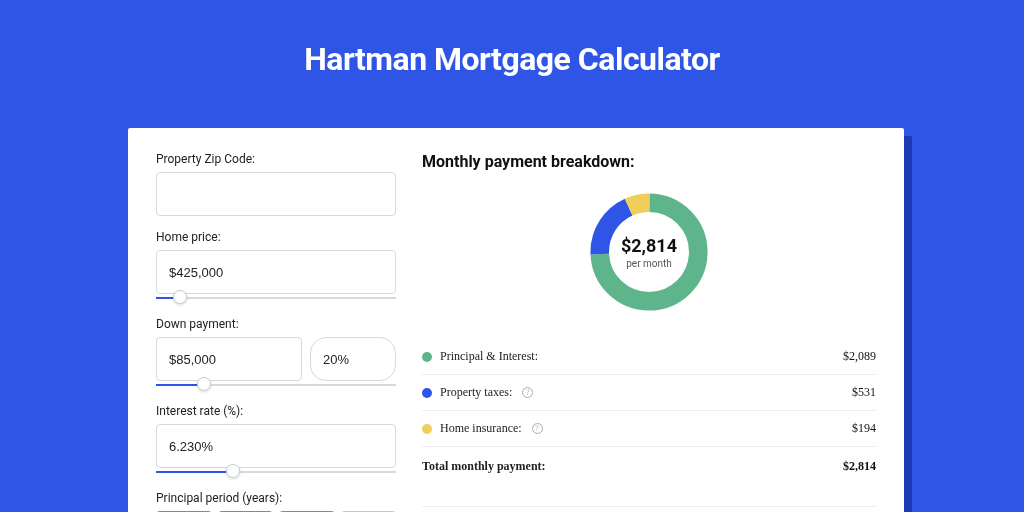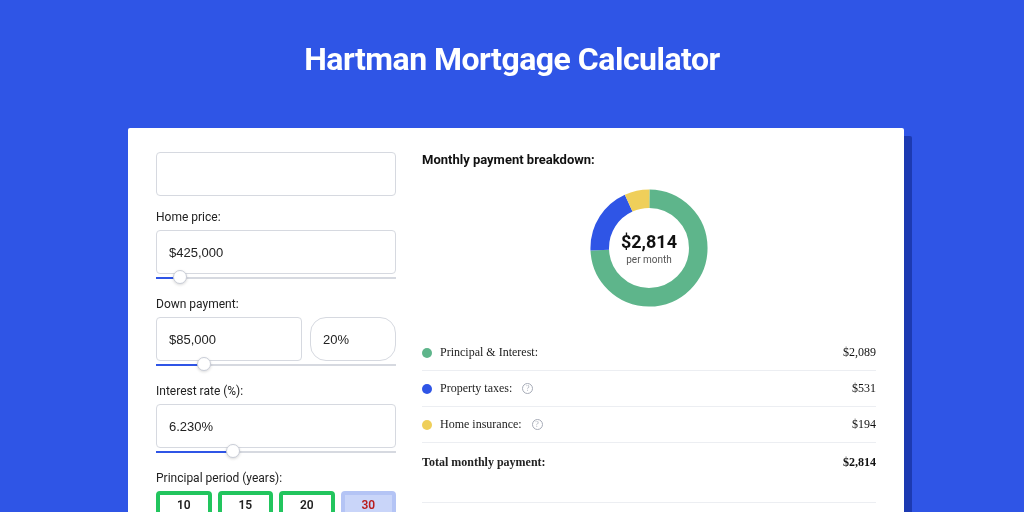--- a/index.html
+++ b/index.html
@@ -99,21 +99,21 @@
     color: #222;
     cursor: pointer;
   }
   .period-btn.active {
     background: #c9d5f9;
     border-color: #b4c4f5;
     color: #b91c1c;
   }
 
   .section-title {
-    font-size: 13px;
+    font-size: 16px;
     font-weight: 700;
     color: #111;
     margin-bottom: 16px;
   }
   .donut-wrap {
     display: flex;
     justify-content: center;
     margin: 6px 0 22px;
     position: relative;
   }
@@ -166,20 +166,21 @@
 
 <h1 class="page-title">Hartman Mortgage Calculator</h1>
 
 <div class="shadow-box"></div>
 
 <div class="card">
 
   <div class="left-col">
 
     <div class="fld">
+      <label class="lbl">Property Zip Code:</label>
       <input class="txt-input" type="text" value="" style="">
     </div>
 
     <div class="fld">
       <label class="lbl">Home price:</label>
       <input class="txt-input" type="text" value="$425,000" style="">
       <div class="slider-wrap">
         <div class="slider-track"></div>
         <div class="slider-fill" id="hp-fill" style="width: 10%;"></div>
         <div class="slider-thumb" id="hp-thumb" style="left: 10%;"></div>

